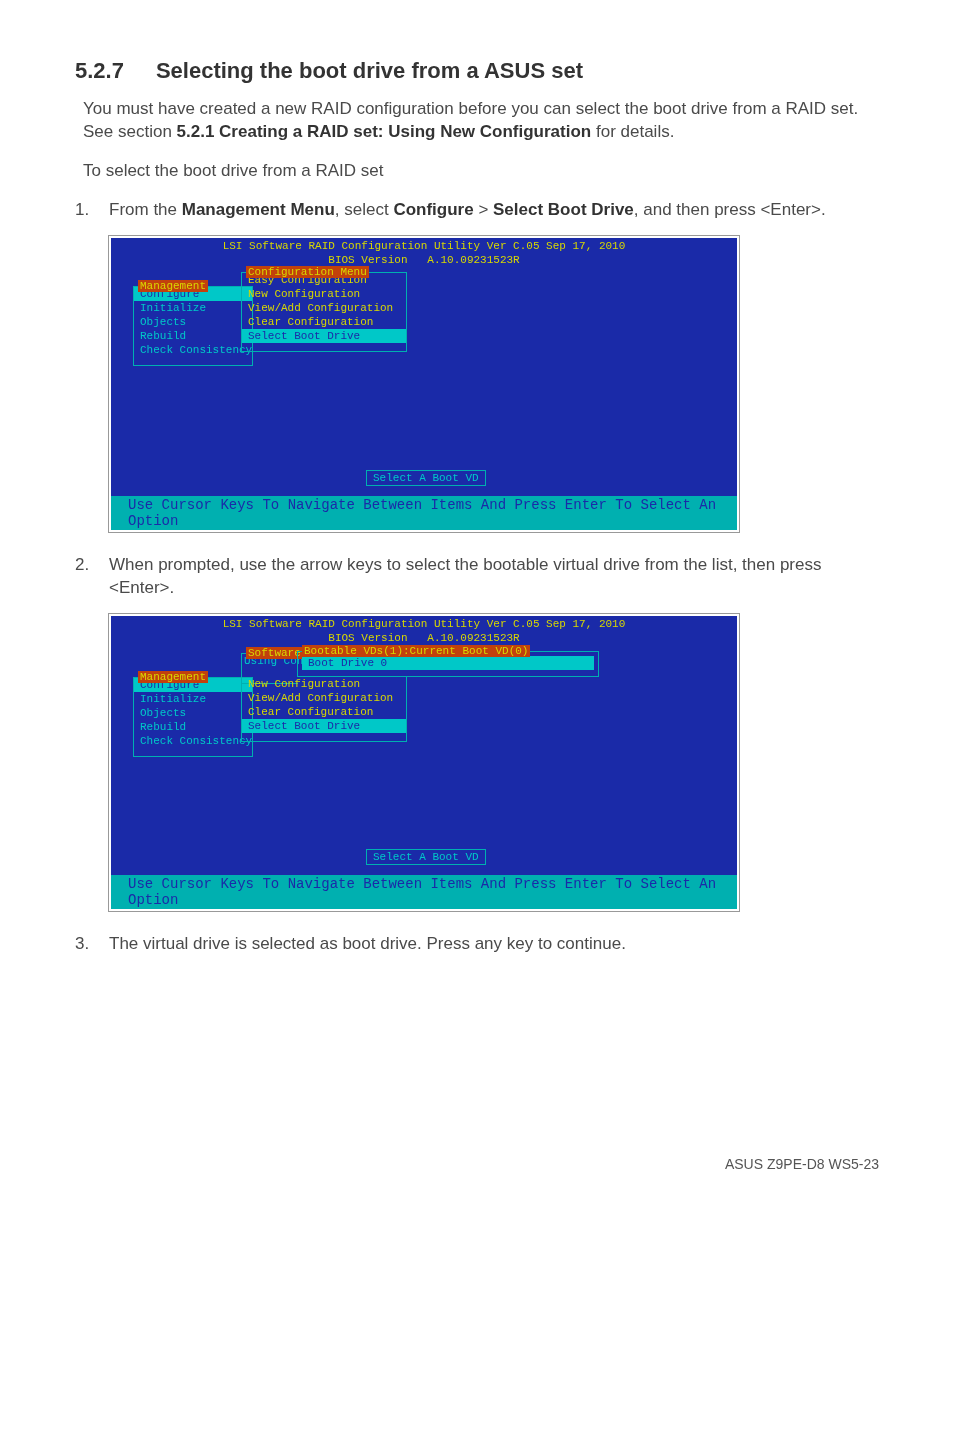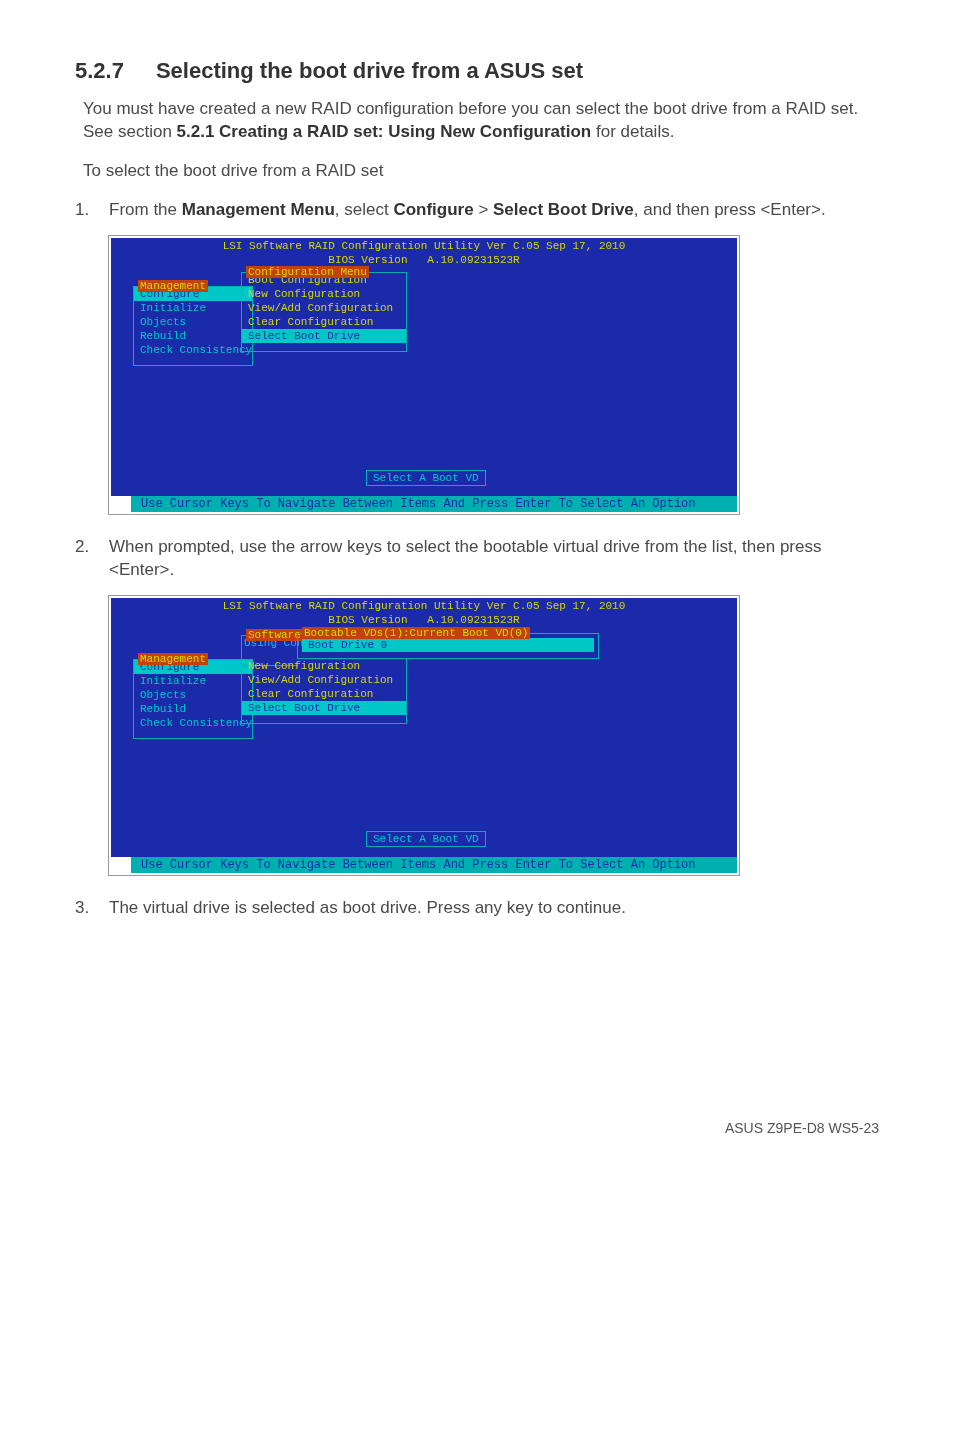--- a/index.html
+++ b/index.html
@@ -99,23 +99,22 @@
   .hint-box {
     position:absolute;
     border:1px solid #00b0b0;
     padding:1px 6px;
     color:#00c8c8;
   }
 
   .bios-footer {
     background:#00b0b0;
     color:#1a2aa8;
-    font-size:12px;
-    padding:1px 10px;
-    margin-left:20px;
+    font-size:14px;
+    padding:1px 17px;
   }
 
   .page-footer {
     display:flex;
     justify-content:flex-end;
     font-size:14px;
     color:#555;
     margin-top:200px;
     border-top: none;
   }
@@ -154,21 +153,21 @@
           <div class="menu-title">Management</div>
           <div class="menu-item sel">Configure</div>
           <div class="menu-item">Initialize</div>
           <div class="menu-item">Objects</div>
           <div class="menu-item">Rebuild</div>
           <div class="menu-item">Check Consistency</div>
         </div>
 
         <div class="menu-box" style="left:130px; top:4px; width:164px; height:78px;">
           <div class="menu-title">Configuration Menu</div>
-          <div class="menu-item yellow">Boot Configuration</div>
+          <div class="menu-item yellow">Easy Configuration</div>
           <div class="menu-item yellow">New Configuration</div>
           <div class="menu-item yellow">View/Add Configuration</div>
           <div class="menu-item yellow">Clear Configuration</div>
           <div class="menu-item sel">Select Boot Drive</div>
         </div>
 
         <div class="hint-box" style="left:255px; bottom:10px;">Select A Boot VD</div>
       </div>
       <div class="bios-footer">Use Cursor Keys To Navigate Between Items And Press Enter To Select An Option</div>
     </div>

